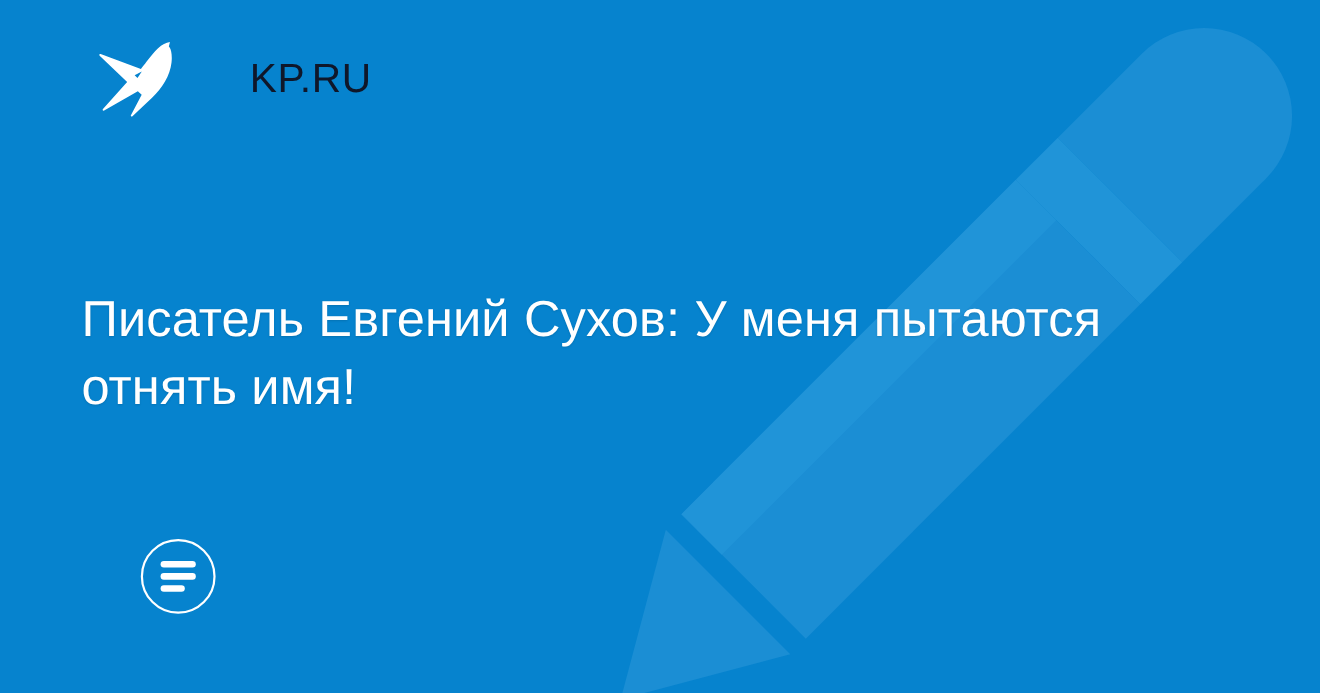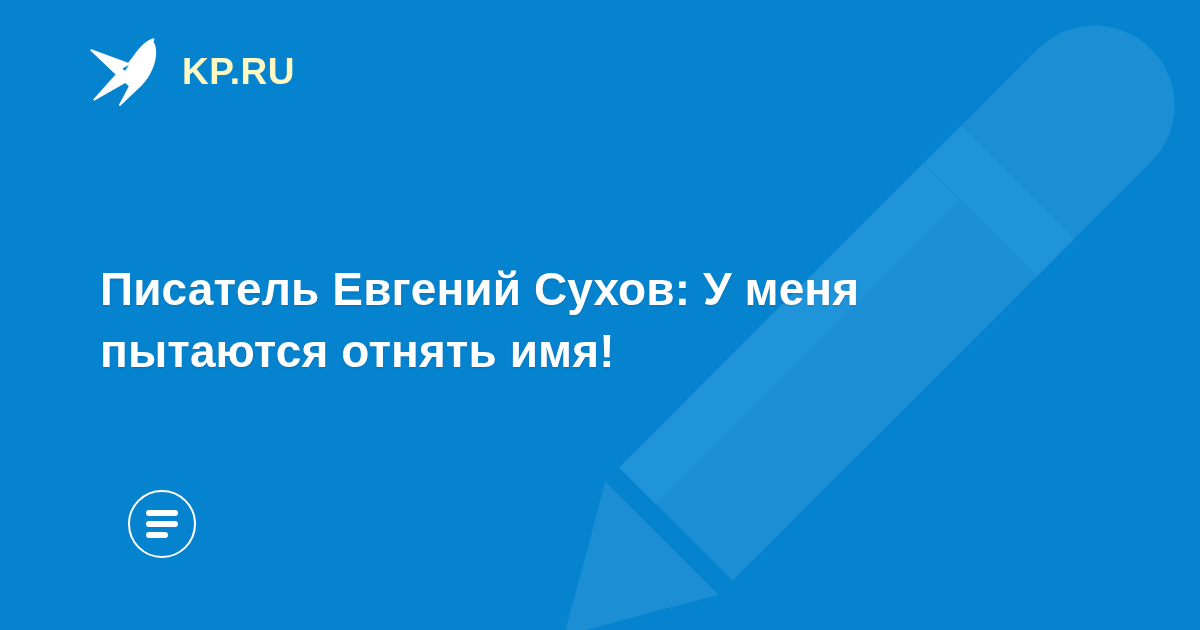--- a/index.html
+++ b/index.html
@@ -41,38 +41,39 @@
     gap: 14px;
     height: 78px;
   }
   .brand-mark {
     width: 78px;
     height: 72px;
     display: block;
     flex: 0 0 auto;
   }
   .brand-name {
-    color: #fef9c3;
+    color: #0f172a;
     font-size: 37px;
-    font-weight: 700;
+    font-weight: 400;
     letter-spacing: 0.5px;
     line-height: 1;
     white-space: nowrap;
     font-family: "Liberation Sans", "DejaVu Sans", sans-serif;
+    margin-left: 45px;
   }
 
   
   .headline {
     position: absolute;
-    left: 100px;
+    left: 74px;
     top: 222px;
     width: 960px;
     color: #ffffff;
     font-size: 46px;
-    font-weight: 700;
+    font-weight: 400;
     line-height: 62px;
     letter-spacing: 0.1px;
     text-shadow: 0 1px 2px rgba(0,0,0,0.13);
     font-family: "Liberation Sans", "DejaVu Sans", sans-serif;
     margin-top: 36px;
   }
 
   
   .menu-button {
     position: absolute;

